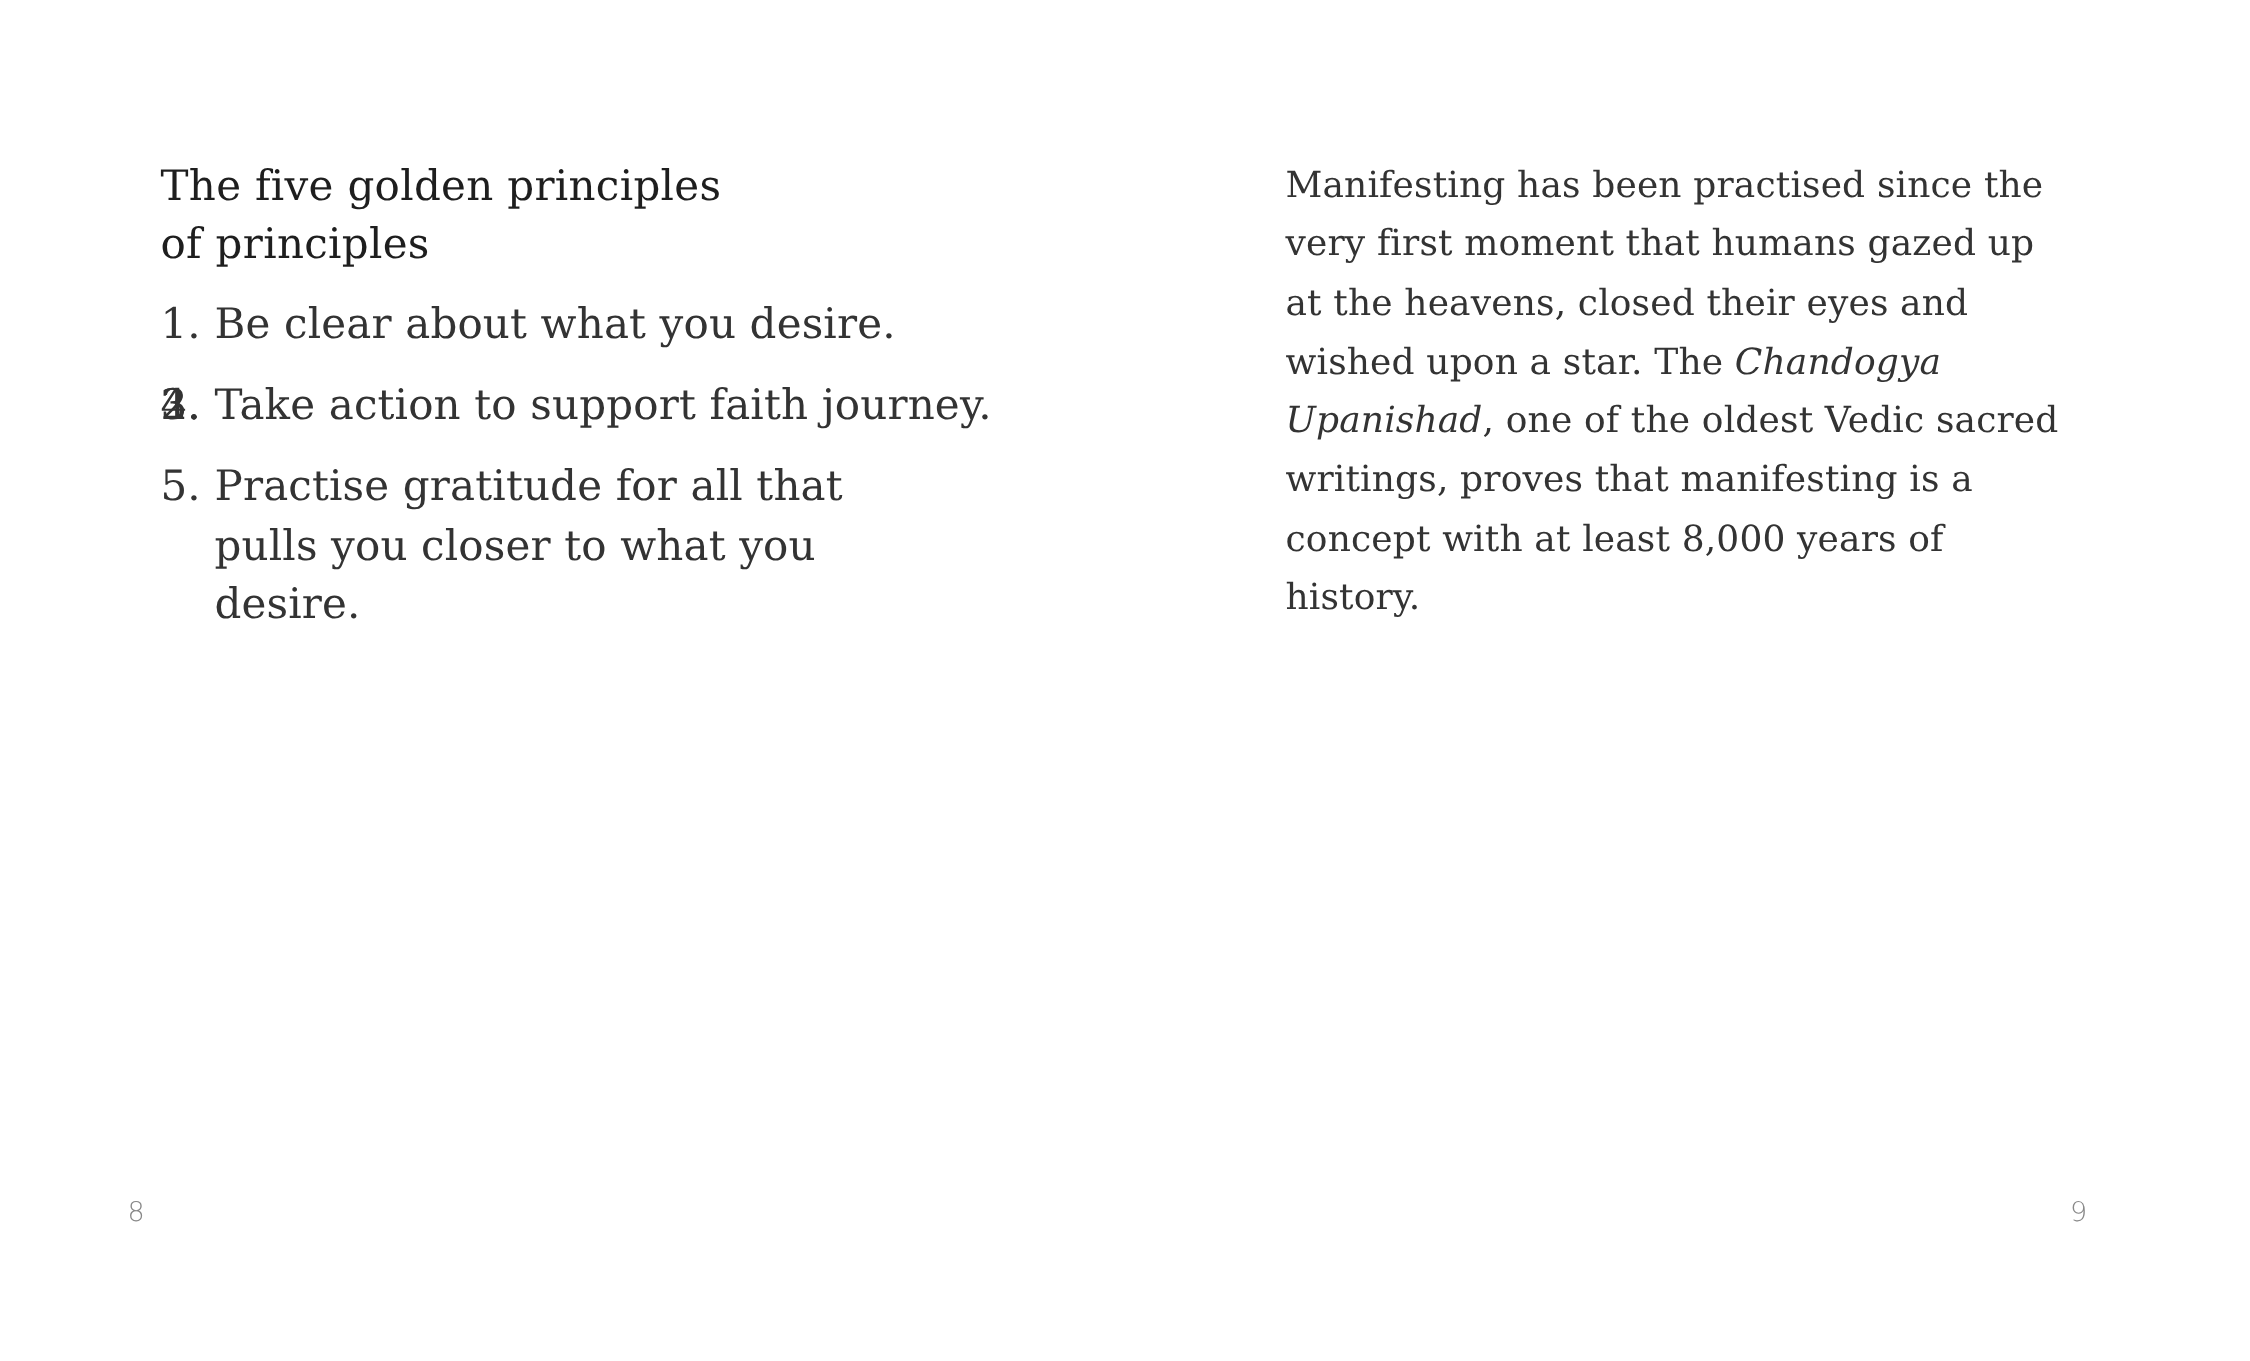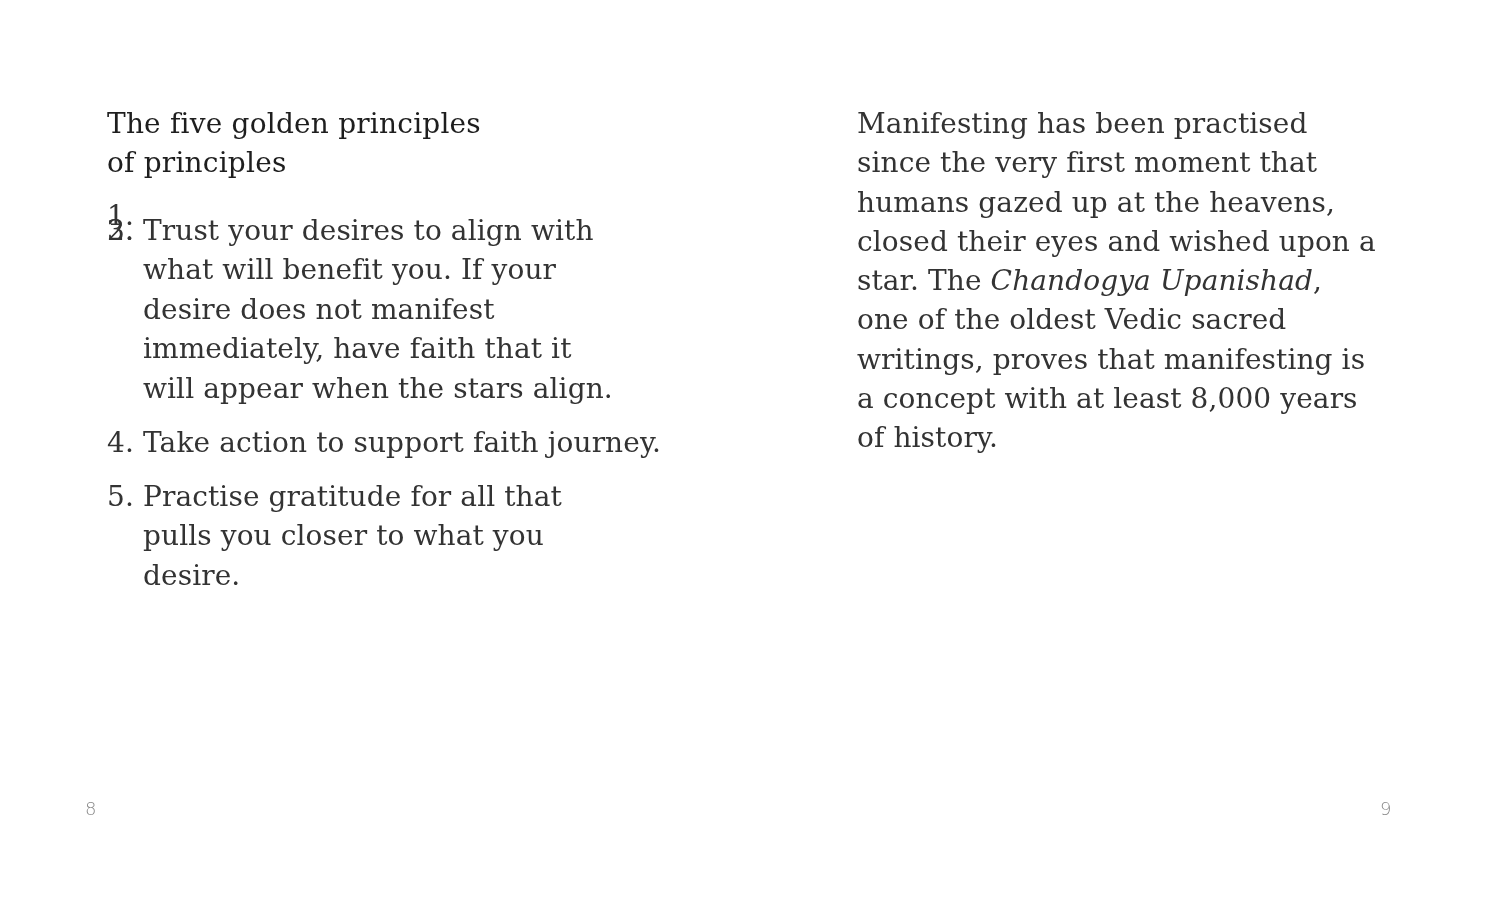--- a/index.html
+++ b/index.html
@@ -5,38 +5,38 @@
   html, body { margin:0; padding:0; }
   body { width:1500px; height:907px; background:#ffffff; position:relative; overflow:hidden;
          font-family:"DejaVu Serif", serif; color:#2a2a2a; }
   .page { position:absolute; top:0; height:885px; width:750px; }
   .left { left:0; }
   .right { left:750px; }
   .heading { position:absolute; left:107px; top:104px; font-size:28px; line-height:39px; color:#1e1e1e; font-weight:normal; letter-spacing:0.2px; }
   .list { position:absolute; left:107px; top:196px; width:560px; margin:0; padding:0; list-style:none; }
   .list li { position:relative; padding-left:36px; font-size:28px; line-height:39.5px; margin-bottom:14.5px; font-weight:300; color:#333; letter-spacing:0.1px; }
   .list .num { position:absolute; left:0; top:0; }
-  .para { position:absolute; left:107px; top:104px; width:520px; font-size:28px; line-height:39.3px; color:#333; letter-spacing:0.1px; }
+  .para { position:absolute; left:107px; top:104px; width:520px; font-size:24px; line-height:39.3px; color:#333; letter-spacing:0.1px; }
   .para em { font-style:italic; }
   .pnum { position:absolute; top:798px; font-size:18px; color:#888; font-family:"DejaVu Sans", sans-serif; font-weight:300; }
   .pnum-left { left:85px; }
   .pnum-right { left:630px; }
 </style>
 </head>
 <body>
 
 <div class="page left">
   <div class="heading">
     <div>The five golden principles</div>
     <div>of principles</div>
   </div>
   <ol class="list">
-    <li><span class="num">1.</span></li>
+    <li><span class="num">1.</span><span>Be clear about what you desire.</span></li>
     <li><span class="num">2.</span></li>
-    <li style="width:480px"><span class="num">3.</span><span>Trust your desires to align with what will benefit you. If your desire does not manifest immediately, have faith that it will appear when the stars align.</span></li>
+    <li style="width:480px"><span class="num">3.</span></li>
     <li><span class="num">4.</span><span>Take action to support faith journey.</span></li>
     <li style="width:470px"><span class="num">5.</span><span>Practise gratitude for all that pulls you closer to what you desire.</span></li>
   </ol>
   <div class="pnum pnum-left">8</div>
 </div>
 
 <div class="page right">
   <p class="para" style="margin:0"><span>Manifesting has been practised since the very first moment that humans gazed up at the heavens, closed their eyes and wished upon a star. The </span><em>Chandogya Upanishad</em><span>, one of the oldest Vedic sacred writings, proves that manifesting is a concept with at least 8,000 years of history.</span></p>
   <div class="pnum pnum-right">9</div>
 </div>

